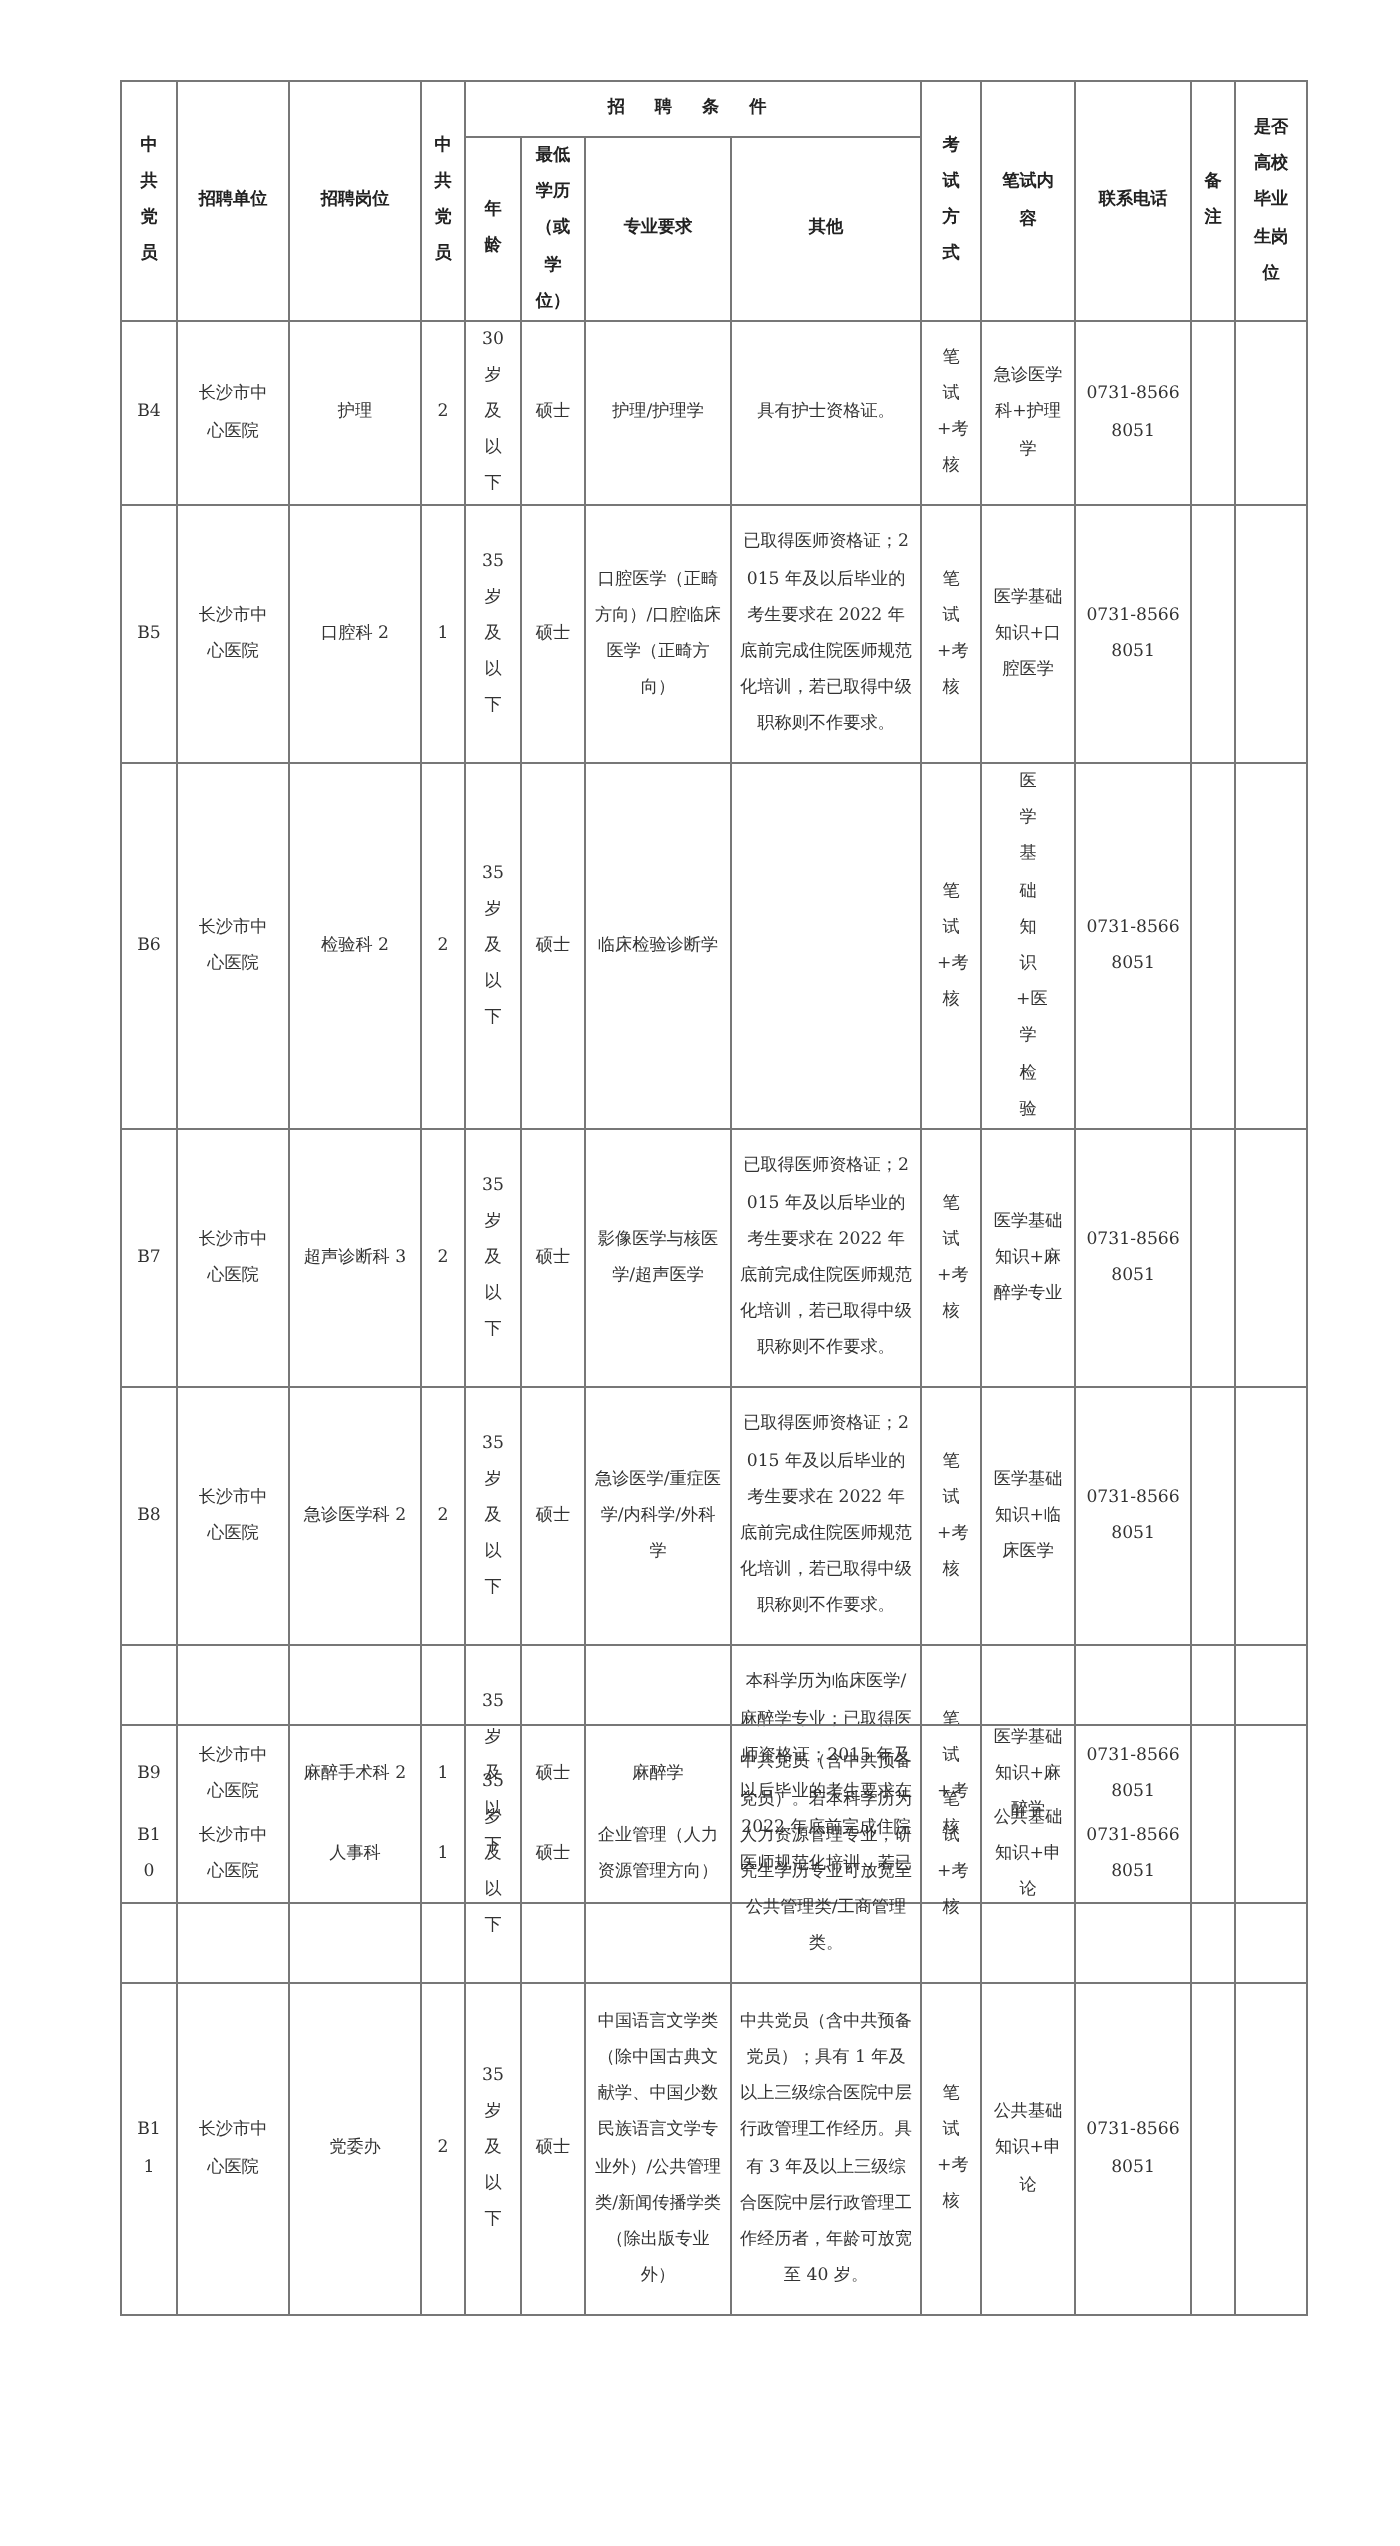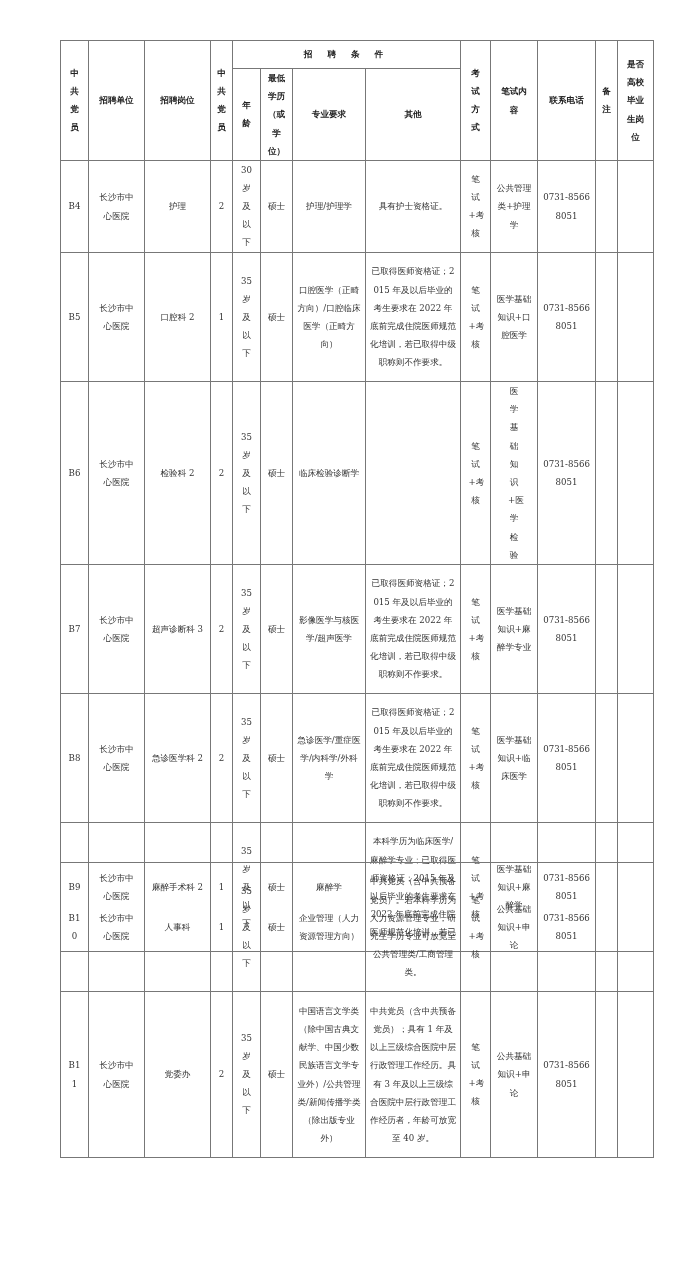--- a/index.html
+++ b/index.html
@@ -57,21 +57,21 @@
   <tr style="height:92px">
     <td>B4</td>
     <td style="padding:0 8px">长沙市中心医院</td>
     <td>护理</td>
     <td>2</td>
     <td><span class="vert" style="width:12px">30岁及以下</span></td>
     <td>硕士</td>
     <td class="left">护理/护理学</td>
     <td class="left">具有护士资格证。</td>
     <td><span class="vert" style="width:14px">笔试+考核</span></td>
-    <td style="padding:0 5px">公共管理类+护理学</td>
+    <td style="padding:0 5px">急诊医学科+护理学</td>
     <td style="padding:0 5px">0731-85668051</td>
     <td></td>
     <td></td>
   </tr>
 
   <tr style="height:129px">
     <td>B5</td>
     <td style="padding:0 8px">长沙市中心医院</td>
     <td>口腔科 2</td>
     <td>1</td>

